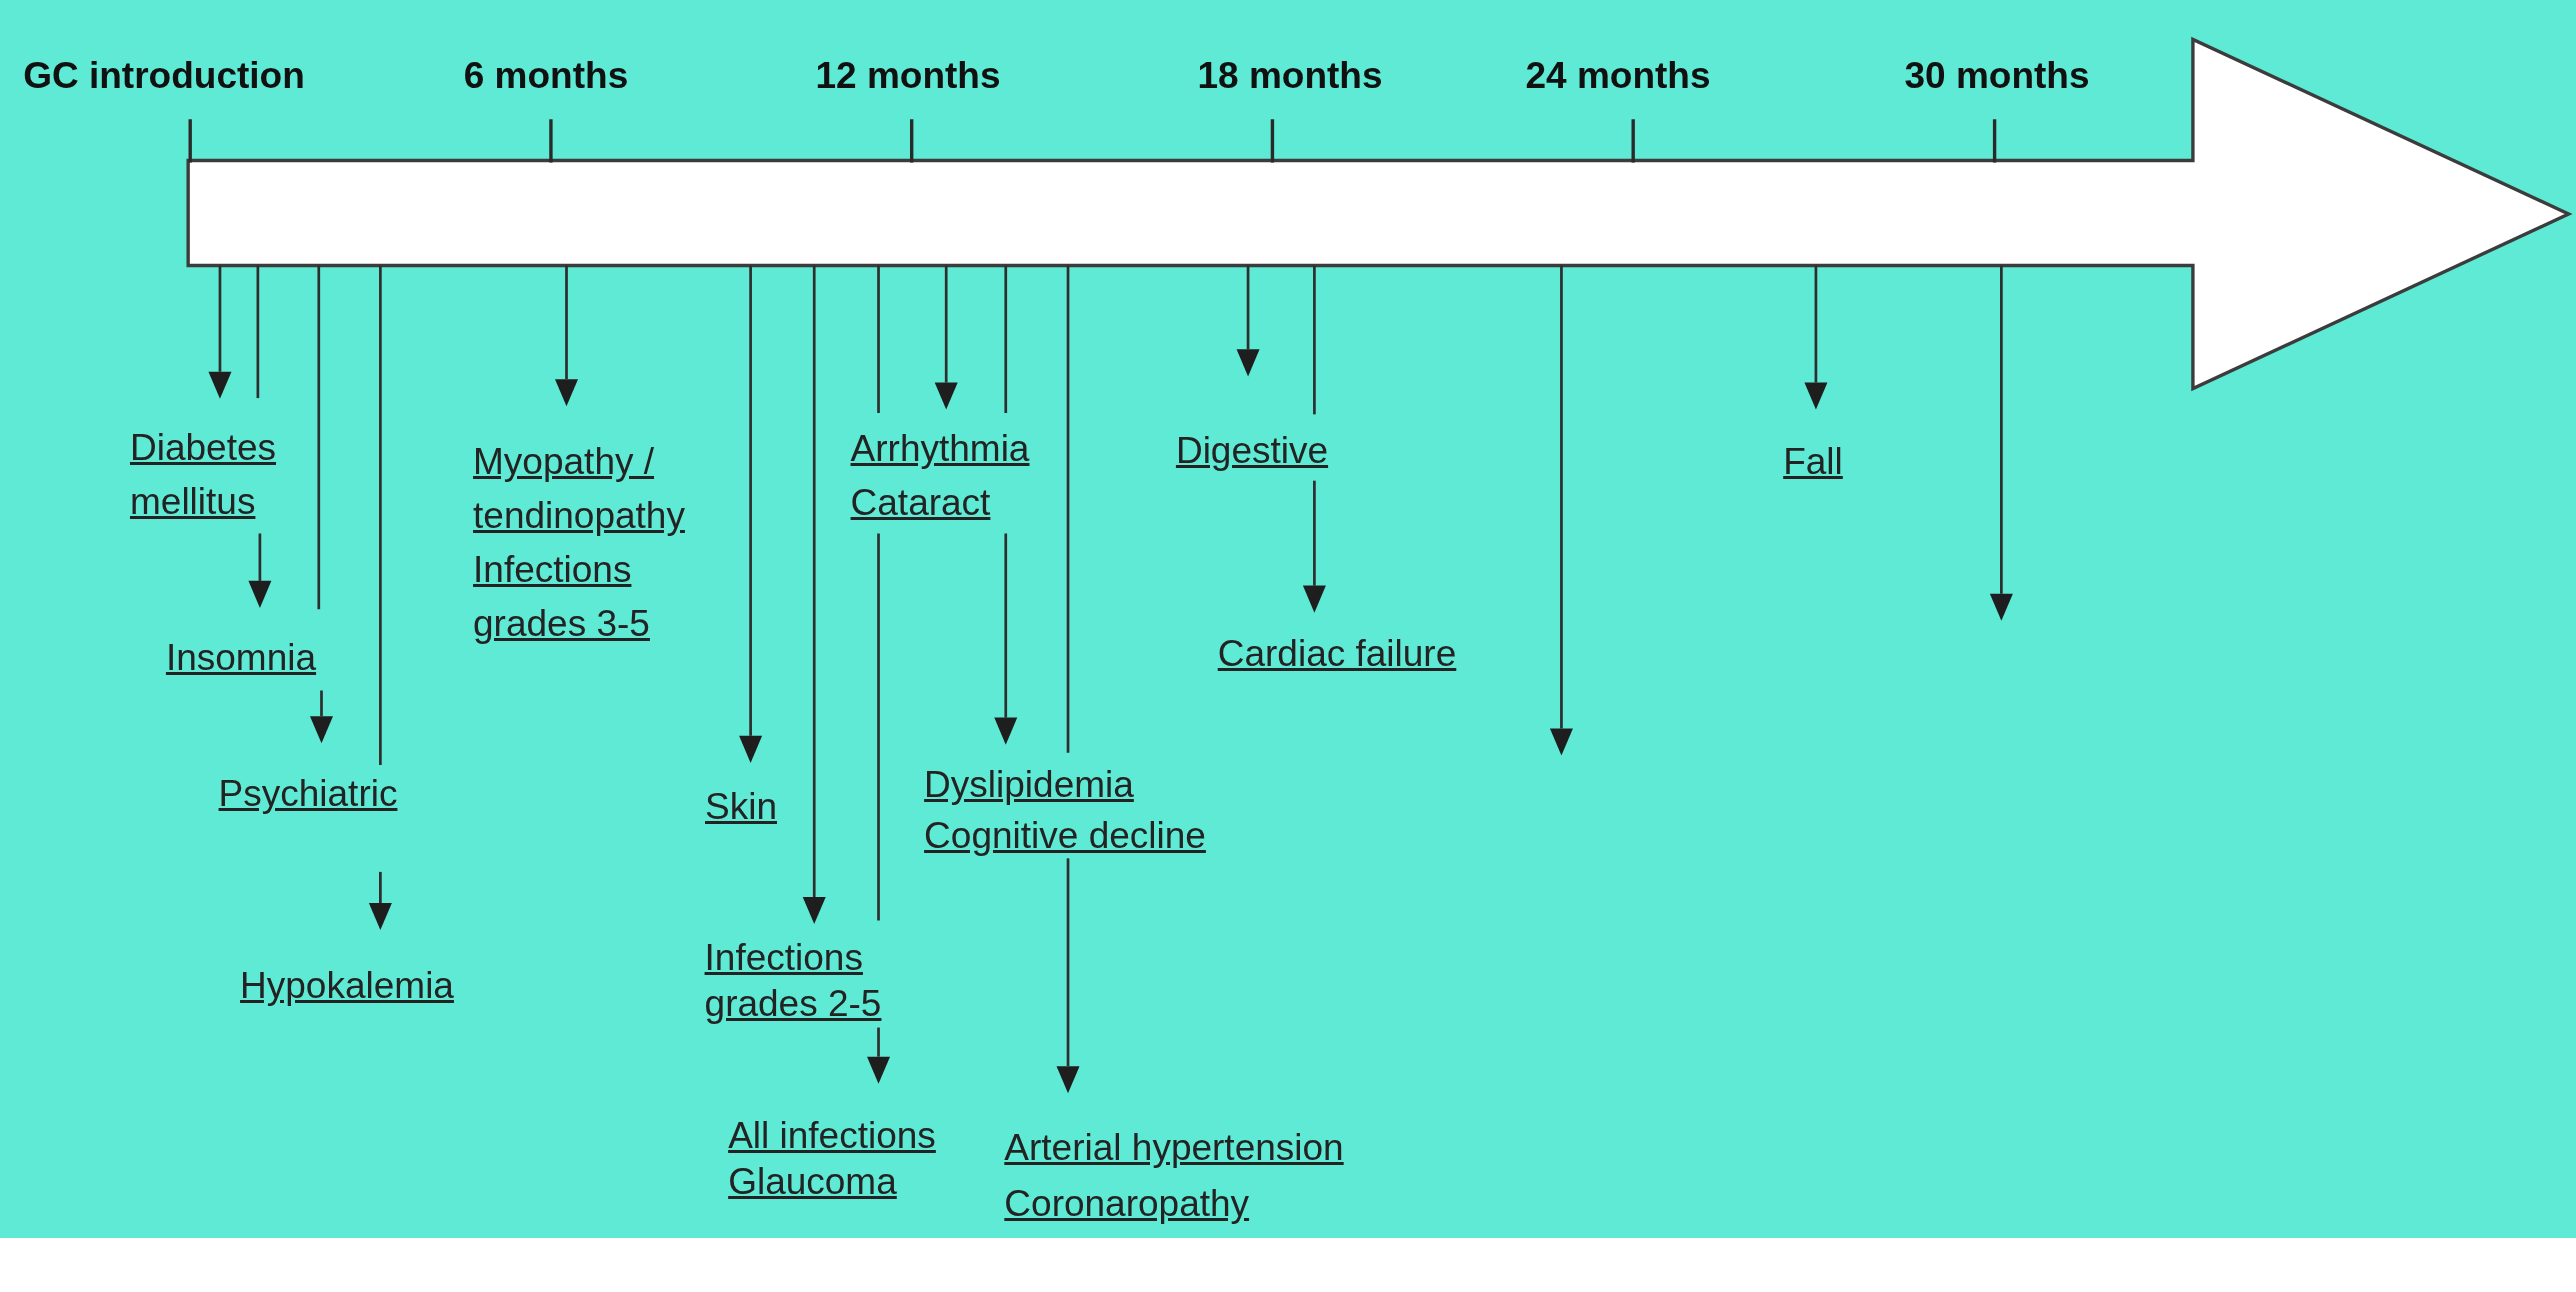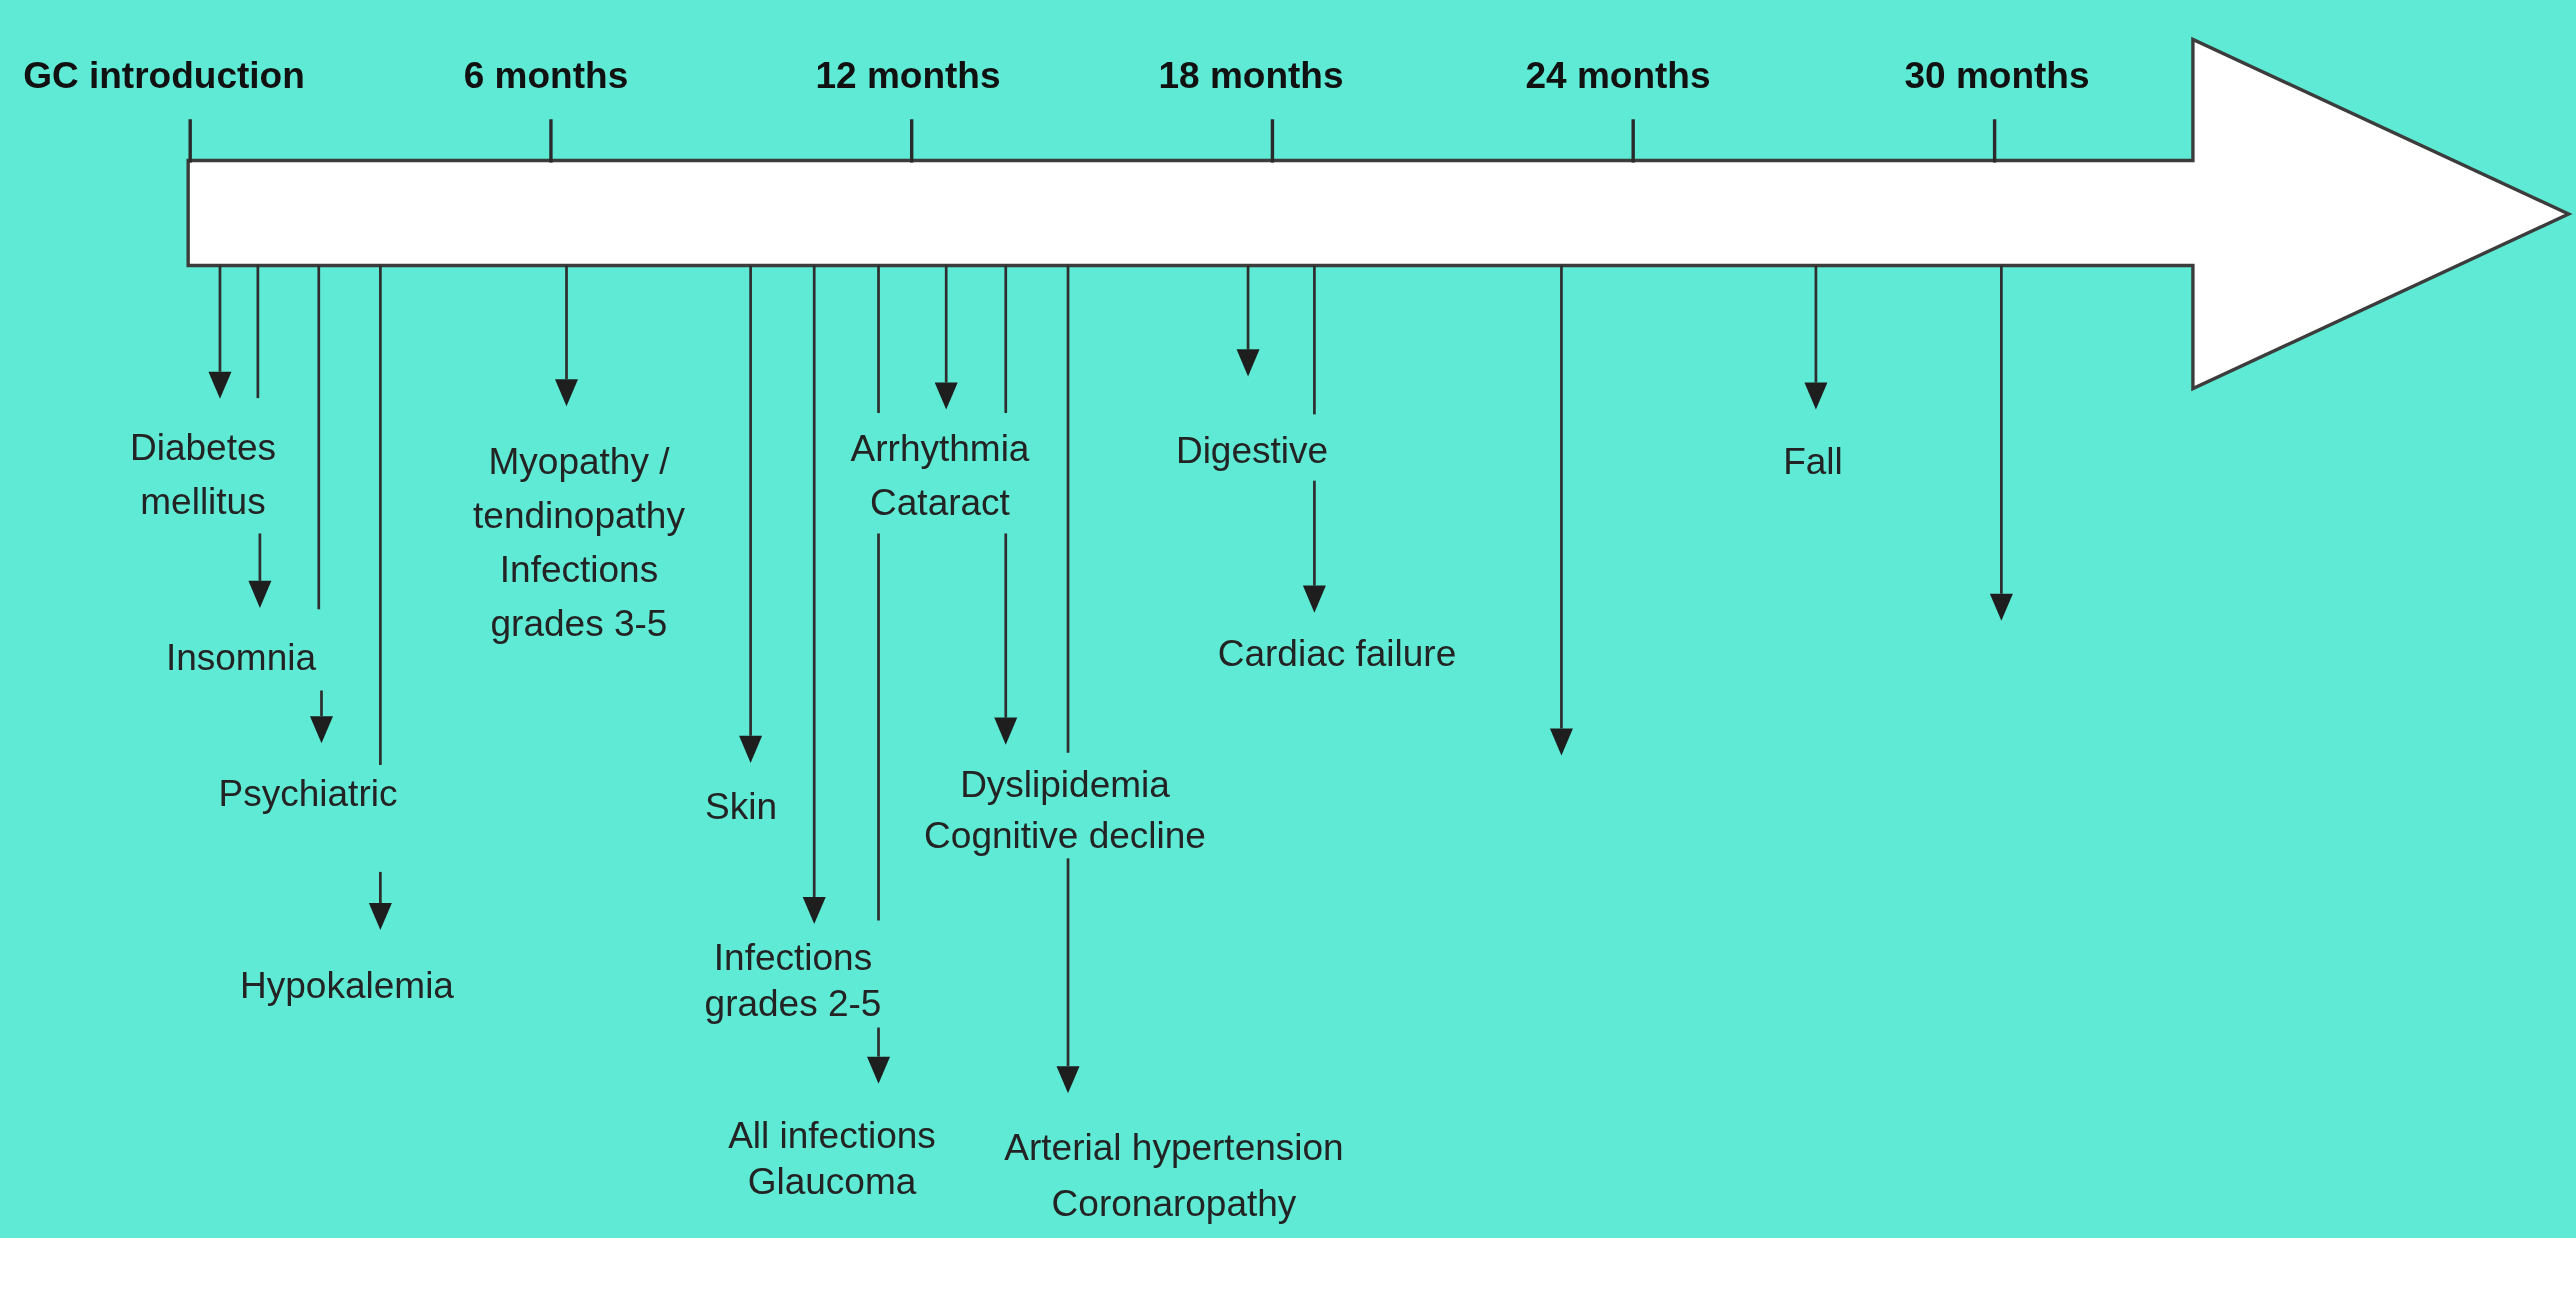--- a/index.html
+++ b/index.html
@@ -15,21 +15,21 @@
     position:absolute;
     top:55px;
     transform:translateX(-50%);
     font-size:37px;font-weight:bold;line-height:42px;
     color:#111111;white-space:nowrap;
   }
   .ev{
     position:absolute;
     transform:translateX(-50%);
     font-size:37px;line-height:50px;
-    color:#232323;text-align:center;white-space:pre-line;
+    color:#232323;white-space:pre-line;text-decoration:underline;
   }
 </style>
 </head>
 <body>
 
 <div class="stage">
 
   <svg width="2576" height="1293" viewBox="0 0 3806 1910">
 
     <path d="M 278 237 L 3240 237 L 3240 58 L 3795 316 L 3240 574 L 3240 392 L 278 392 Z" fill="#ffffff" stroke="#3c3c3c" stroke-width="5"></path>
@@ -94,21 +94,21 @@
     <line x1="2683" y1="392" x2="2683" y2="565" stroke="#2e2e2e" stroke-width="4"></line>
     <polygon points="2666,565 2700,565 2683,605" fill="#1e1e1e"></polygon>
 
     <line x1="2957" y1="392" x2="2957" y2="877" stroke="#2e2e2e" stroke-width="4"></line>
     <polygon points="2940,877 2974,877 2957,917" fill="#1e1e1e"></polygon>
   </svg>
 
   <div class="ms" style="left:164px">GC introduction</div>
   <div class="ms" style="left:546px">6 months</div>
   <div class="ms" style="left:908px">12 months</div>
-  <div class="ms" style="left:1251px">18 months</div>
+  <div class="ms" style="left:1290px">18 months</div>
   <div class="ms" style="left:1618px">24 months</div>
   <div class="ms" style="left:1997px">30 months</div>
 
   <div class="ev" style="left:203px;top:421px;line-height:54px">Diabetes
 mellitus</div>
   <div class="ev" style="left:241px;top:633px">Insomnia</div>
   <div class="ev" style="left:308px;top:769px">Psychiatric</div>
   <div class="ev" style="left:347px;top:961px">Hypokalemia</div>
   <div class="ev" style="left:579px;top:435px;line-height:54px">Myopathy /
 tendinopathy

